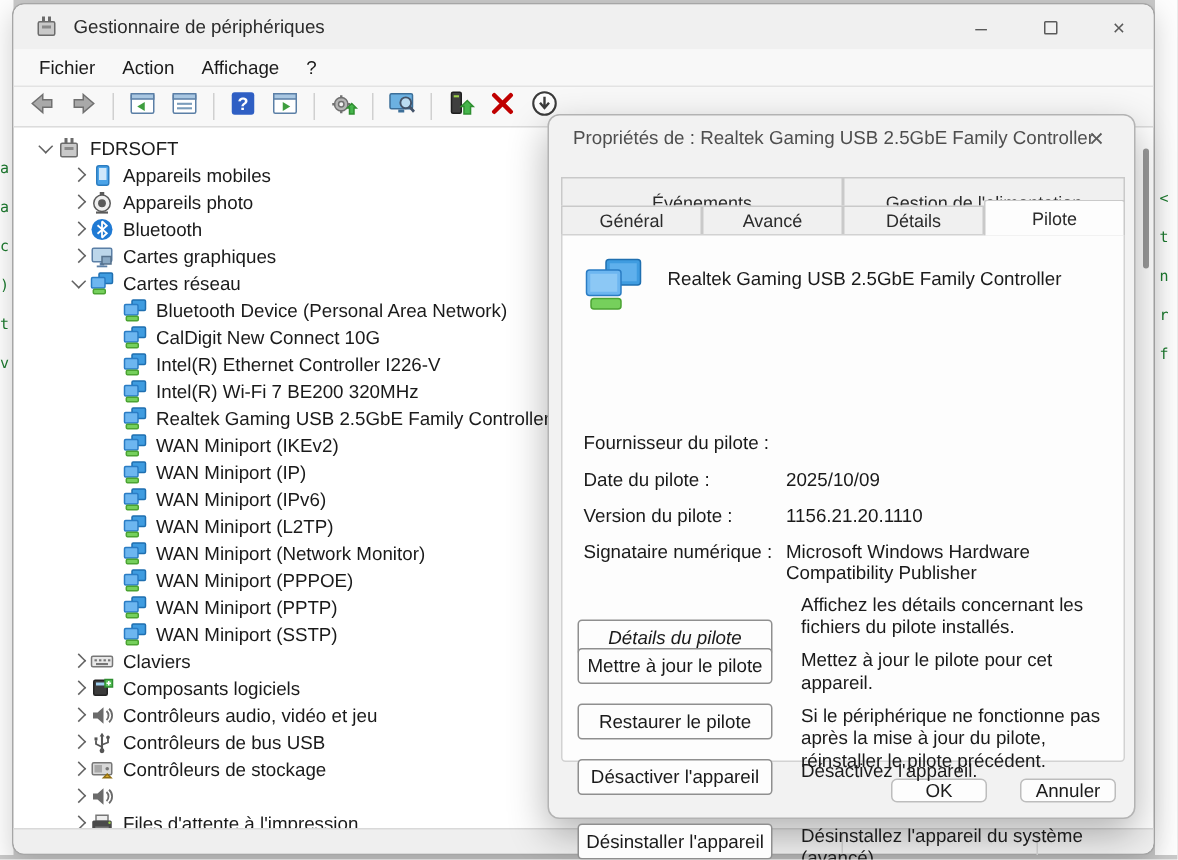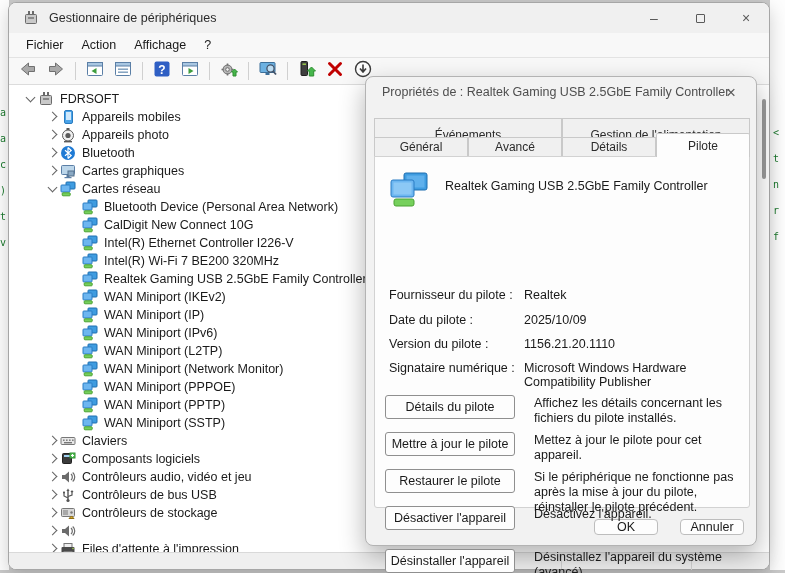--- a/index.html
+++ b/index.html
@@ -506,37 +506,36 @@
             <rect x="17.5" y="4.5" width="18" height="12" fill="#5fb0ec"></rect>
             <rect x="2" y="9" width="23" height="17" rx="2" fill="#6db6f0" stroke="#2a7cc4"></rect>
             <rect x="4.5" y="11.5" width="18" height="12" fill="#8cc8f5"></rect>
             <rect x="5" y="28" width="20" height="7" rx="2" fill="#76d05c" stroke="#4ba332"></rect>
           </svg></span>
       <span class="dev-name">Realtek Gaming USB 2.5GbE Family Controller</span>
     </div>
     <div id="fields">
         <div class="fieldrow" style="top: 131px;">
           <span class="flabel">Fournisseur du pilote :</span>
-          <span class="fvalue">Realtek</span>
         </div>
         <div class="fieldrow" style="top: 156px;">
           <span class="flabel">Date du pilote :</span>
           <span class="fvalue">2025/10/09</span>
         </div>
         <div class="fieldrow" style="top: 180px; justify-content: flex-end;">
           <span class="flabel">Version du pilote :</span>
           <span class="fvalue">1156.21.20.1110</span>
         </div>
         <div class="fieldrow" style="top: 204px;">
           <span class="flabel">Signataire numérique :</span>
           <span class="fvalue">Microsoft Windows Hardware Compatibility Publisher</span>
         </div>
       </div>
     <div id="actions">
-        <div class="actrow-btn" style="top: 238px;">Détails du pilote</div>
+        <div class="actrow-btn" style="top: 256px; font-style: italic;">Détails du pilote</div>
         <div class="actrow-desc" style="top: 239px;">Affichez les détails concernant les fichiers du pilote installés.</div>
         <div class="actrow-btn" style="top: 275px;">Mettre à jour le pilote</div>
         <div class="actrow-desc" style="top: 276px;">Mettez à jour le pilote pour cet appareil.</div>
         <div class="actrow-btn" style="top: 312px;">Restaurer le pilote</div>
         <div class="actrow-desc" style="top: 313px;">Si le périphérique ne fonctionne pas après la mise à jour du pilote, réinstaller le pilote précédent.</div>
         <div class="actrow-btn" style="top: 349px;">Désactiver l'appareil</div>
         <div class="actrow-desc" style="top: 350px;">Désactivez l'appareil.</div>
         <div class="actrow-btn" style="top: 392px;">Désinstaller l'appareil</div>
         <div class="actrow-desc" style="top: 393px;">Désinstallez l'appareil du système (avancé).</div>
       </div>

